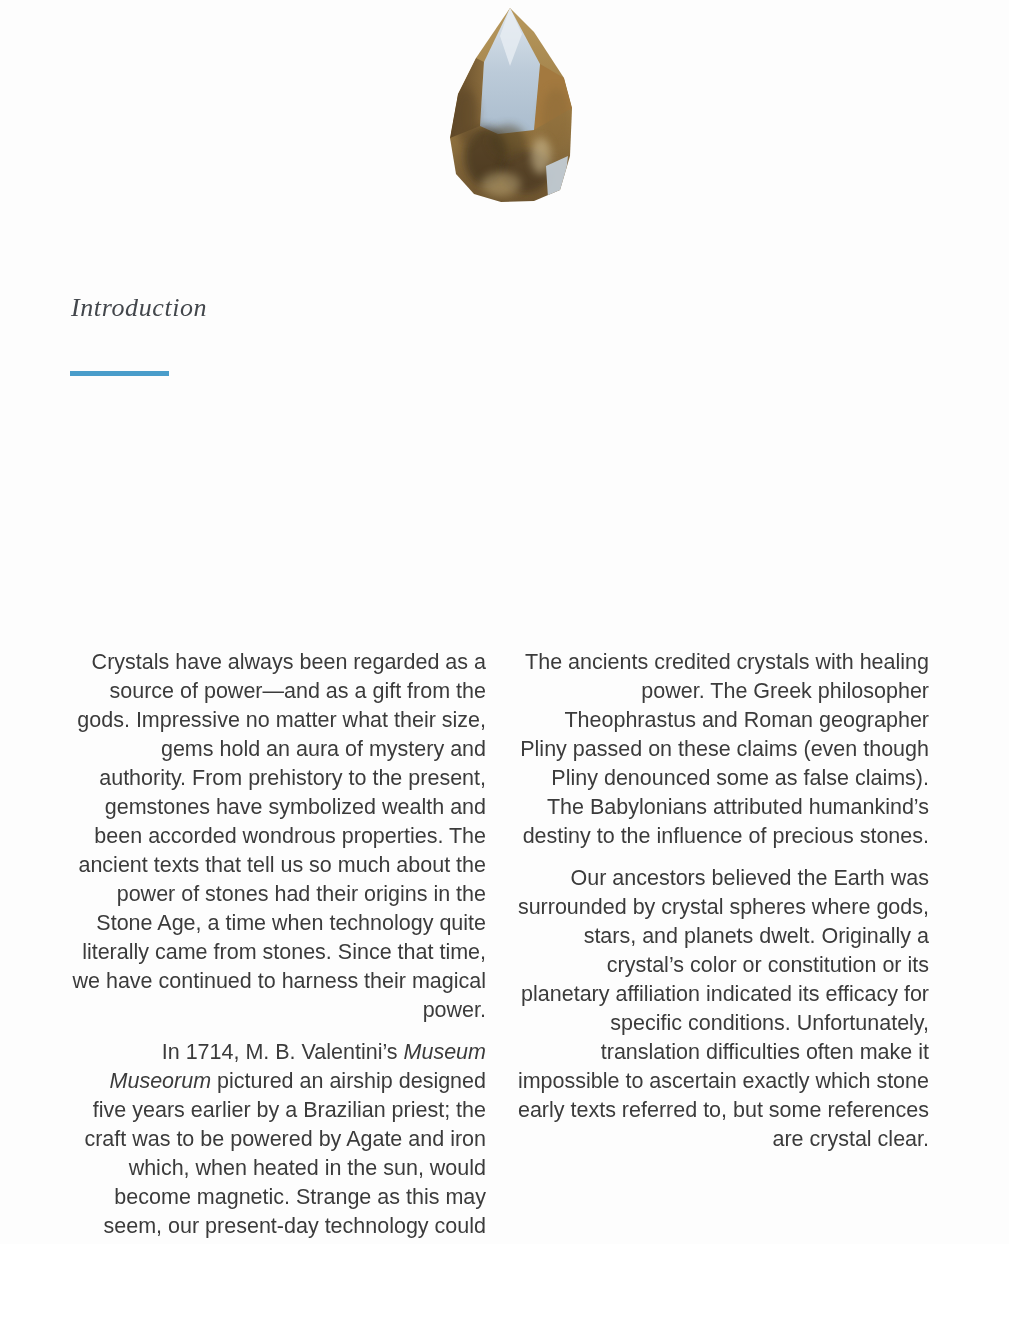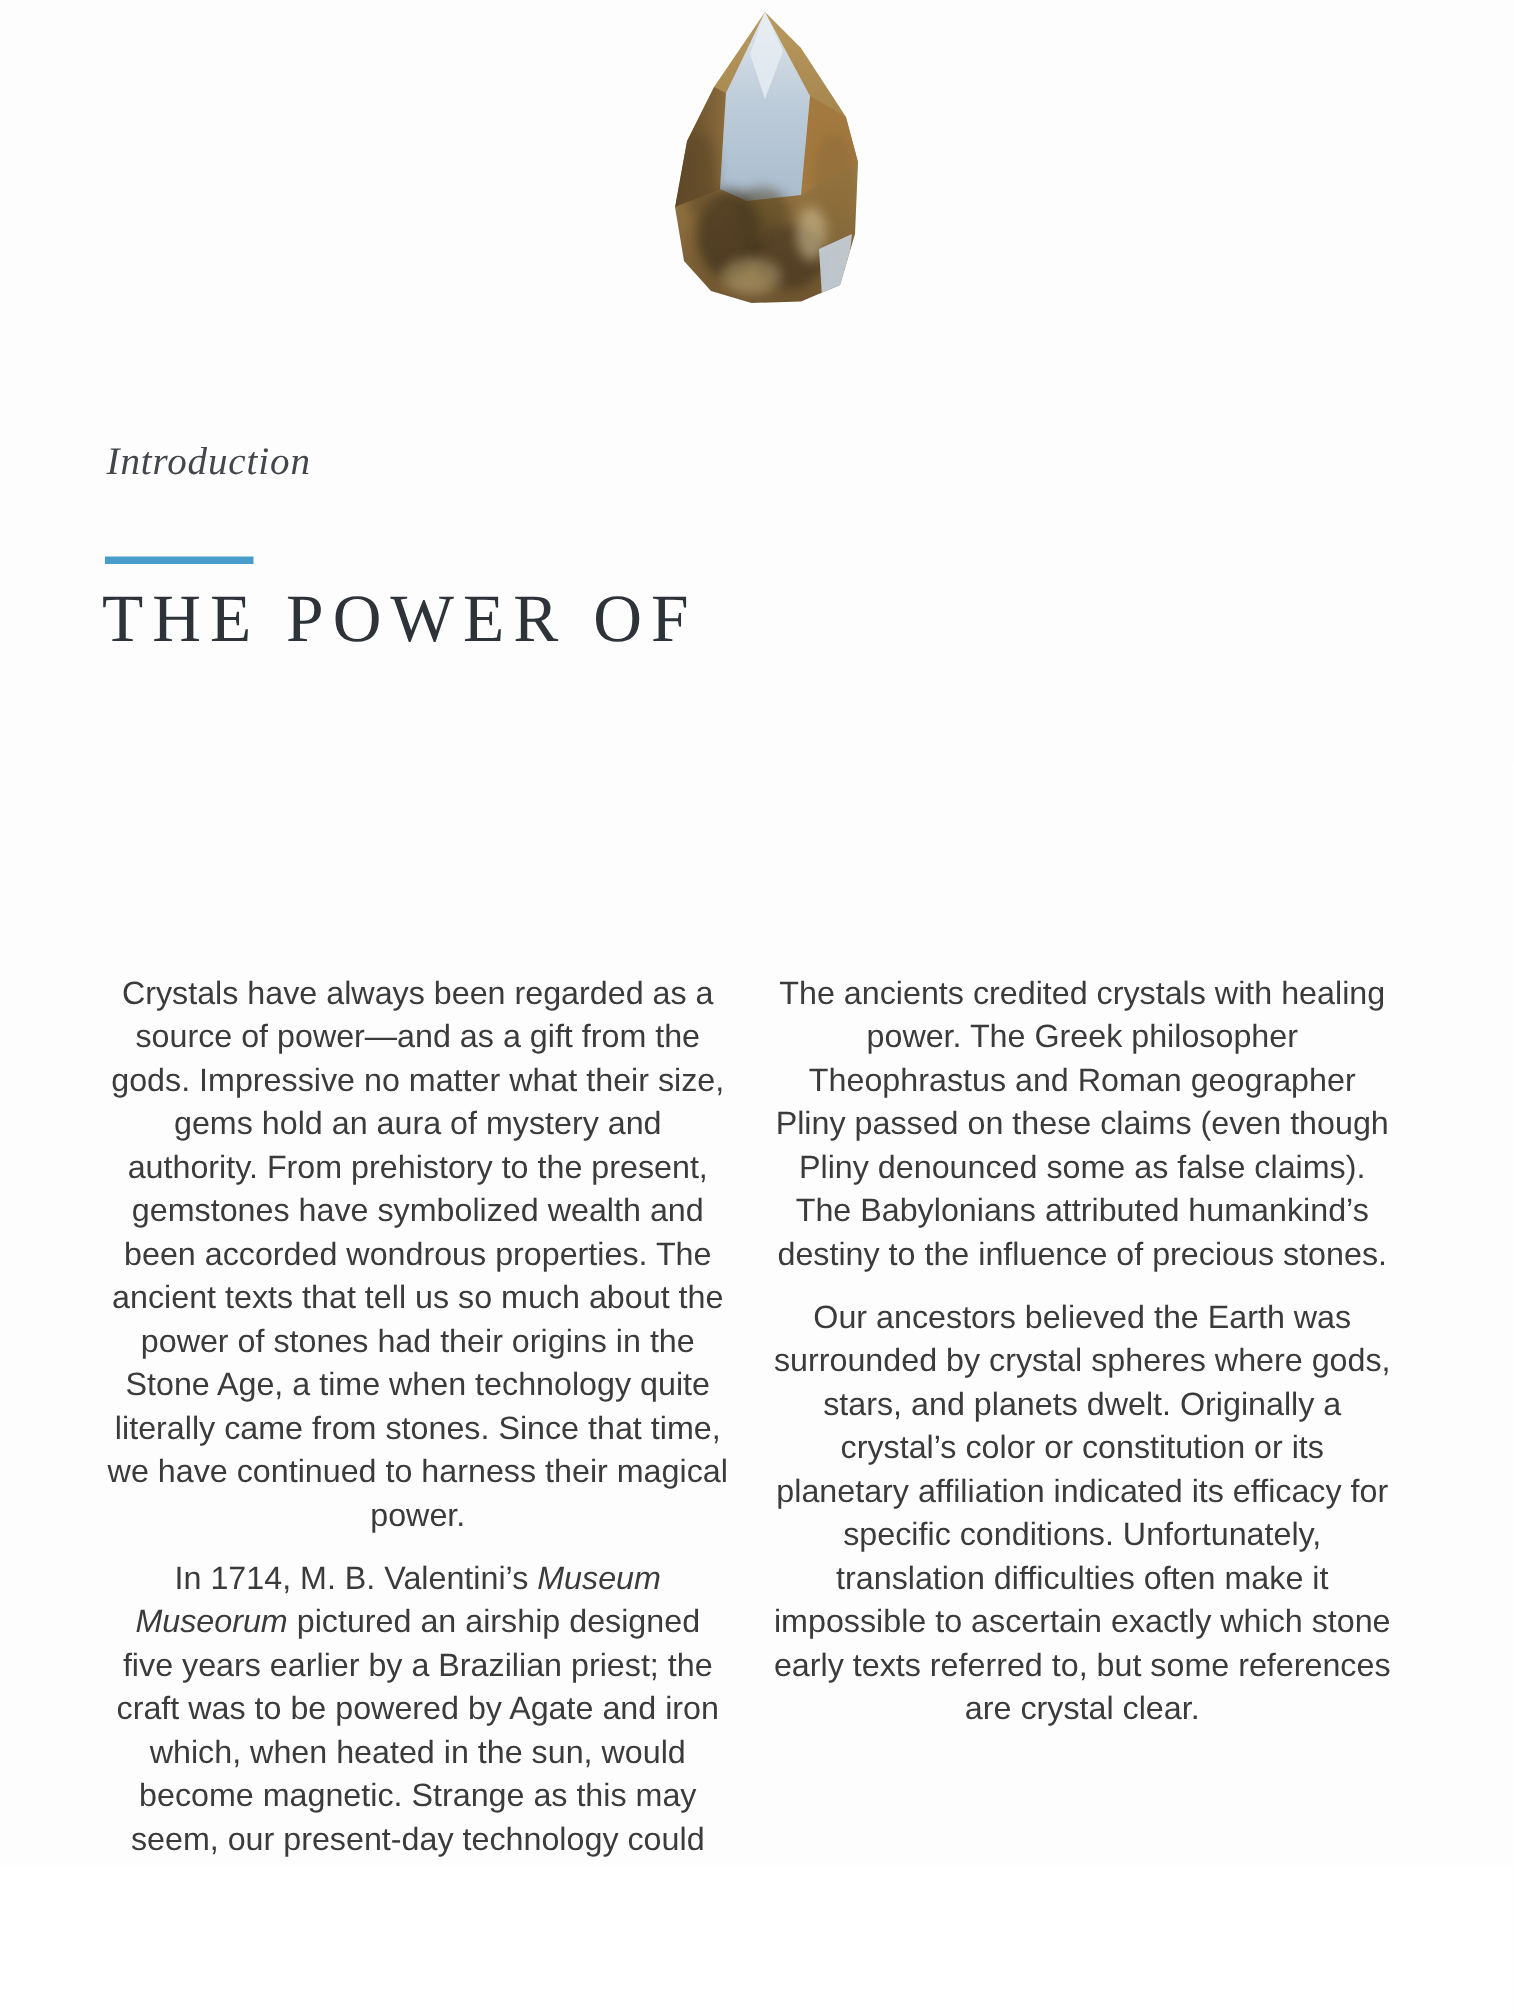--- a/index.html
+++ b/index.html
@@ -68,21 +68,21 @@
     display: grid;
     grid-template-columns: 1fr 1fr;
     column-gap: 28px;
   }
   .col { min-width: 0; }
   .col p {
     margin: 0 0 13px 0;
     font-size: 21.5px;
     line-height: 29px;
     color: #3b3b3b;
-    text-align: center;
+    text-align: right;
   }
   .col p em { font-style: italic; }
 </style>
 </head>
 <body>
 
 <div class="page">
 
   <figure class="crystal-fig">
     <svg viewBox="0 0 132 198" xmlns="http://www.w3.org/2000/svg">
@@ -127,21 +127,21 @@
 
         <polygon points="100,160 122,150 118,186 102,192" fill="#c5d2dd" opacity="0.9"></polygon>
       </g>
     </svg>
   </figure>
 
   <div class="kicker">Introduction</div>
 
   <div class="title-rule"></div>
 
-  <h1 class="page-title"><span>THE POWER OF</span><br></h1>
+  <h1 class="page-title"><br></h1>
 
   <div class="body-cols">
     <div class="col">
       <p><span>Crystals have always been regarded as a source of power—and as a gift from the gods. Impressive no matter what their size, gems hold an aura of mystery and authority. From prehistory to the present, gemstones have symbolized wealth and been accorded wondrous properties. The ancient texts that tell us so much about the power of stones had their origins in the Stone Age, a time when technology quite literally came from stones. Since that time, we have continued to harness their magical power.</span></p>
       <p><span>In 1714, M. B. Valentini’s </span><em>Museum Museorum</em><span> pictured an airship designed five years earlier by a Brazilian priest; the craft was to be powered by Agate and iron which, when heated in the sun, would become magnetic. Strange as this may seem, our present-day technology could not exist without crystals; they power computers and surgical tools, coat automobile engines and spaceships. Crystals provide the basic building blocks of science and art.</span></p>
     </div>
     <div class="col">
       <p><span>The ancients credited crystals with healing power. The Greek philosopher Theophrastus and Roman geographer Pliny passed on these claims (even though Pliny denounced some as false claims). The Babylonians attributed humankind’s destiny to the influence of precious stones.</span></p>
       <p><span>Our ancestors believed the Earth was surrounded by crystal spheres where gods, stars, and planets dwelt. Originally a crystal’s color or constitution or its planetary affiliation indicated its efficacy for specific conditions. Unfortunately, translation difficulties often make it impossible to ascertain exactly which stone early texts referred to, but some references are crystal clear.</span></p>
     </div>

